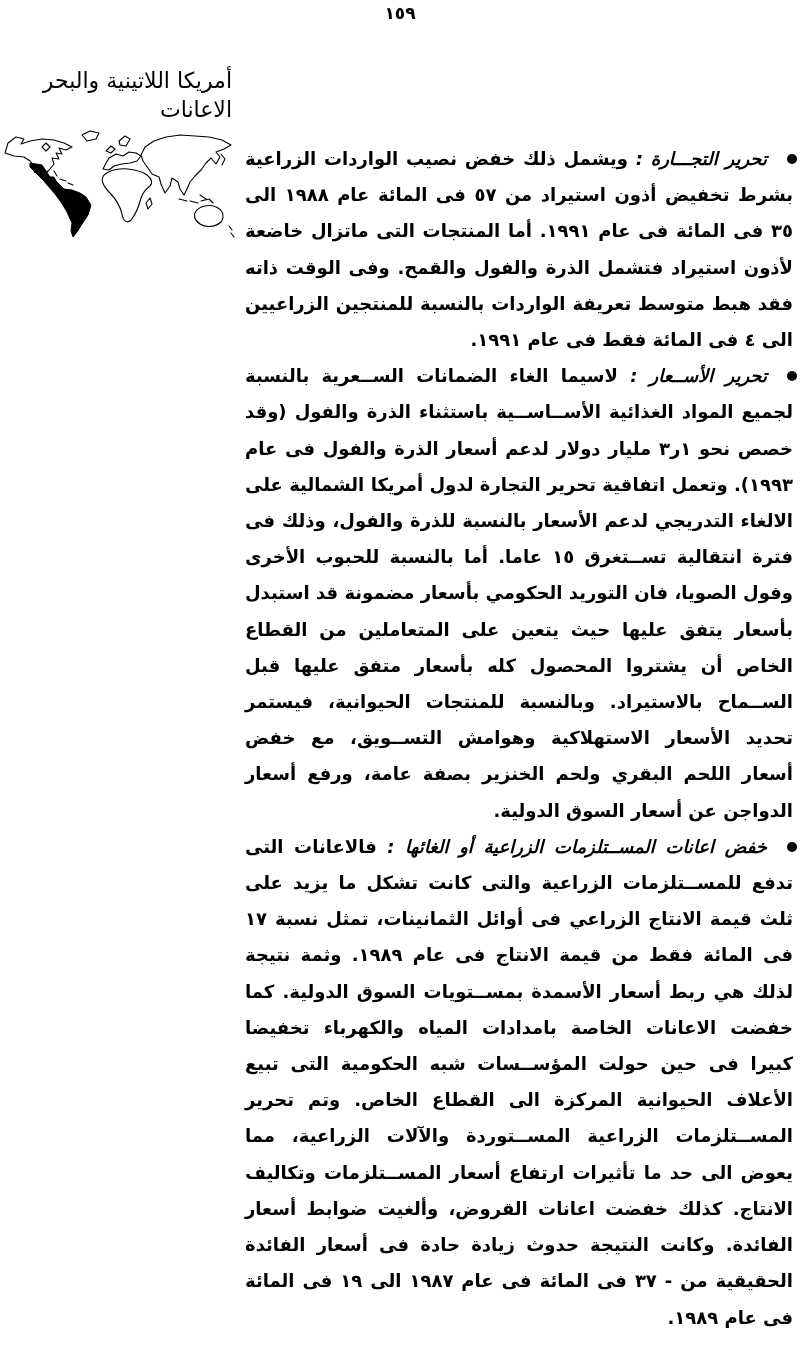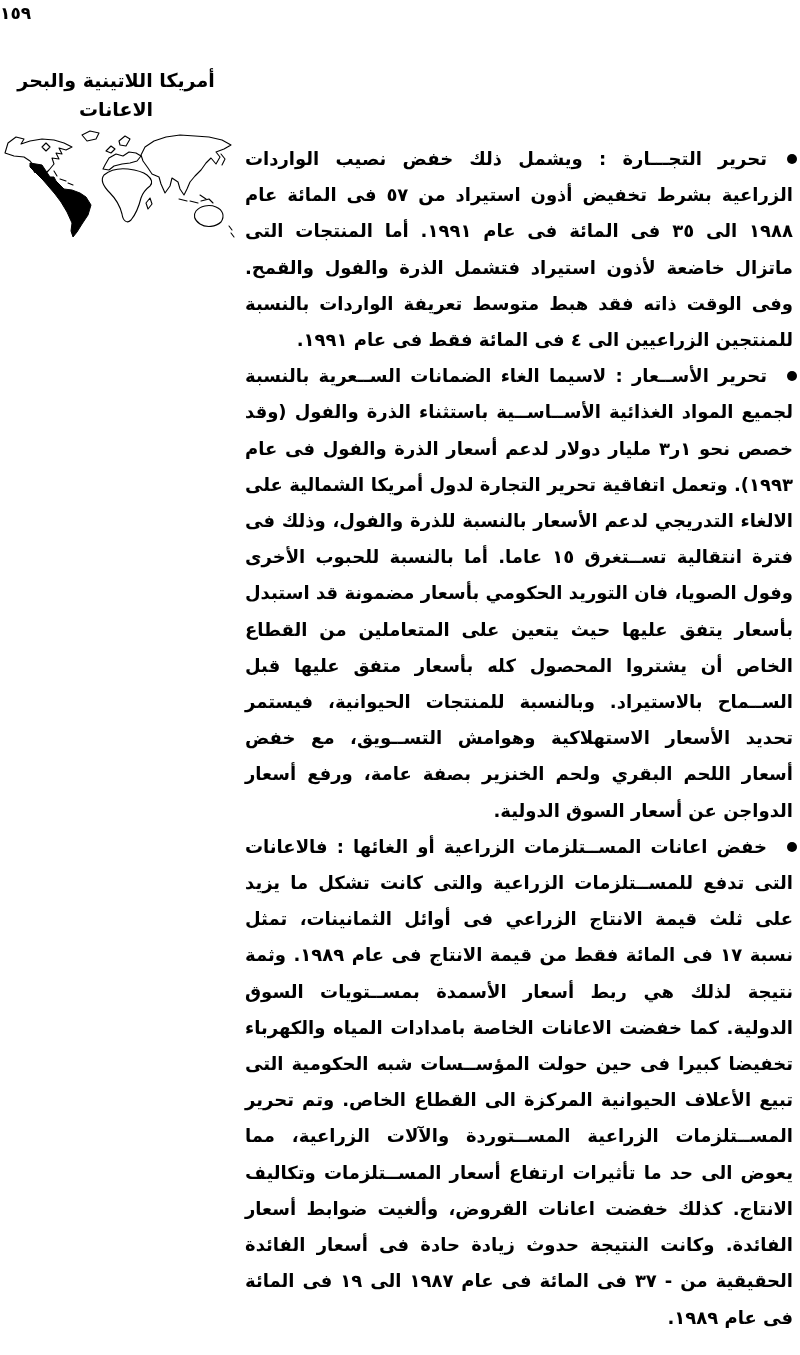--- a/index.html
+++ b/index.html
@@ -10,35 +10,35 @@
     background: #ffffff;
     overflow: hidden;
     font-family: "DejaVu Sans", sans-serif;
     color: #000;
   }
   .page-number {
     position: absolute;
     top: 3px;
     left: 0;
     width: 800px;
-    text-align: left;
+    text-align: center;
     font-size: 17px;
     font-weight: bold;
     letter-spacing: 2px;
     direction: rtl;
   }
   .region-label {
     position: absolute;
     top: 66px;
     left: 0;
     width: 232px;
-    text-align: center;
+    text-align: right;
     direction: rtl;
-    font-weight: bold;
-    font-size: 19px;
+    font-weight: normal;
+    font-size: 22px;
     line-height: 29px;
   }
   .map-wrap {
     position: absolute;
     top: 127px;
     left: 2px;
     width: 233px;
     height: 113px;
   }
   .bullets {
@@ -63,21 +63,21 @@
   }
   .bullets li .dot {
     position: absolute;
     right: -4px;
     top: 13px;
     width: 10px;
     height: 10px;
     background: #000;
     border-radius: 50%;
   }
-  .lead { }
+  .lead { font-style: italic; }
 </style>
 </head>
 <body>
 
 <div class="page">
 
   <div class="page-number">١٥٩</div>
 
   <div class="region-label">
     <div>أمريكا اللاتينية والبحر</div>

